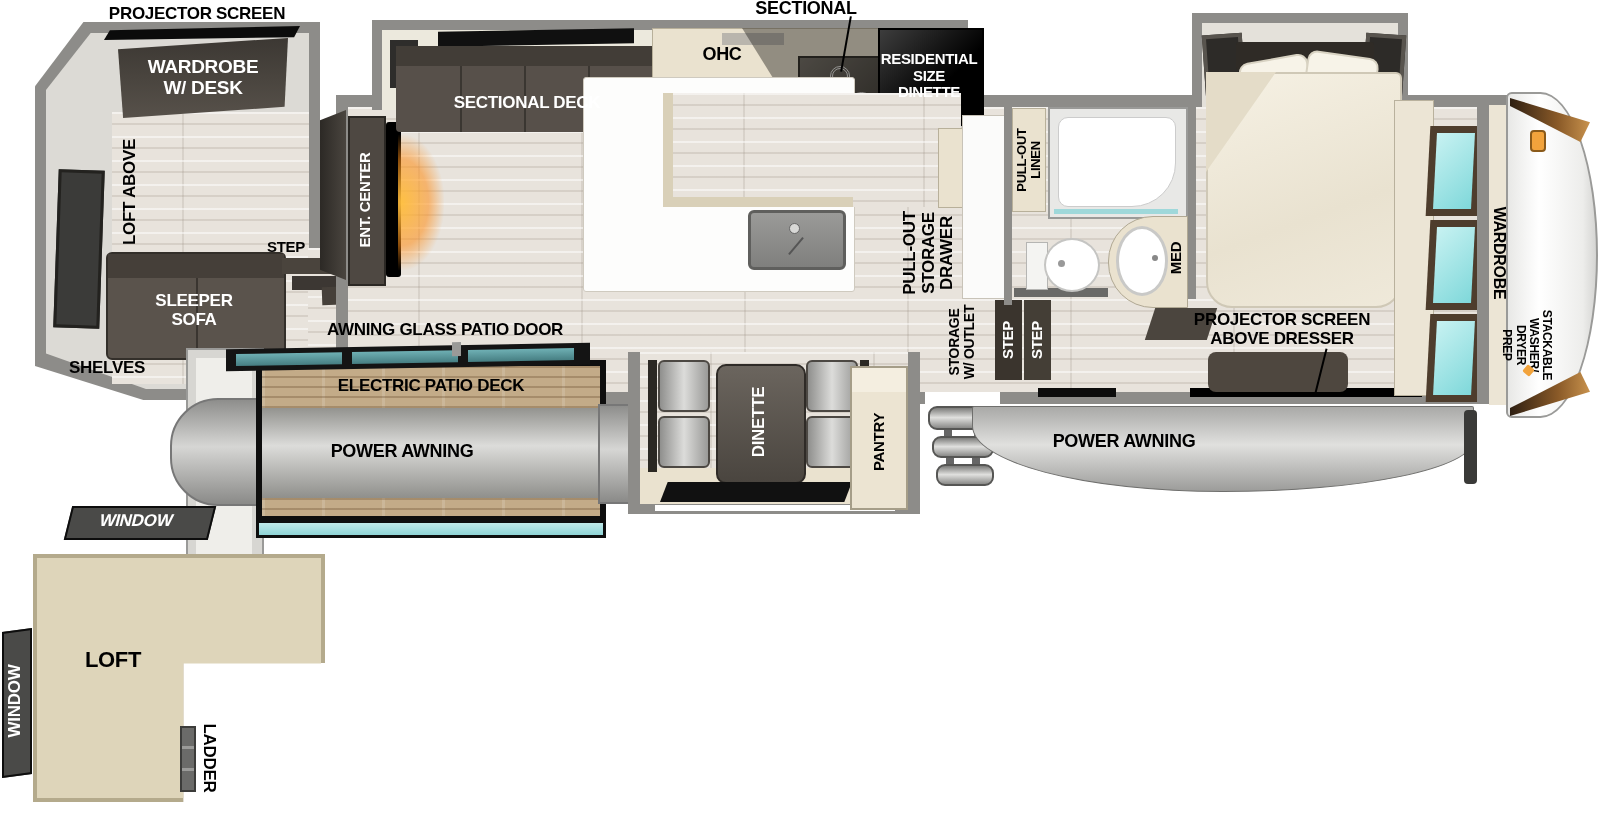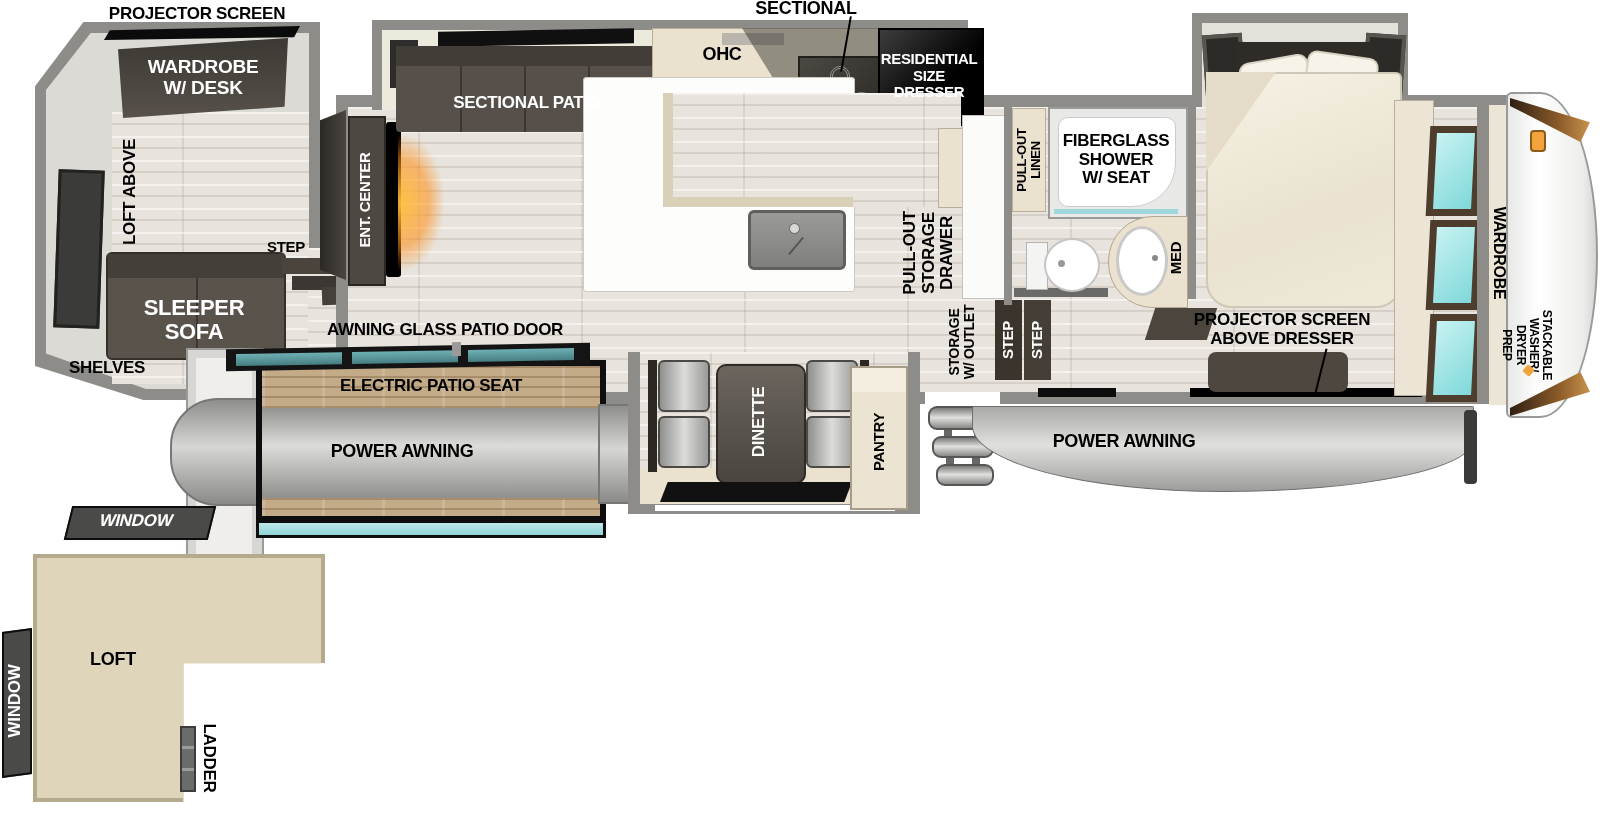--- a/index.html
+++ b/index.html
@@ -208,56 +208,53 @@
   <div class="a" style="left:180px;top:726px;width:16px;height:66px;background:#6b6b69;border:2px solid #3c3c3a;box-sizing:border-box">
     <div class="a" style="left:0;top:18px;width:12px;height:3px;background:#9b9b99"></div>
     <div class="a" style="left:0;top:40px;width:12px;height:3px;background:#9b9b99"></div>
   </div>
   <div class="a" style="left:2px;top:630px;width:26px;height:142px;background:#4a4a48;border:2px solid #0d0d0d;transform:skewY(-8deg)"></div>
 
   <div class="lbl ctr nw" style="left:197px;top:14px">PROJECTOR SCREEN</div>
   <div class="lbl ctr w" style="left:203px;top:78px;font-size:19px">WARDROBE
 W/ DESK</div>
   <div class="lbl ccw nw" style="left:130px;top:192px">LOFT ABOVE</div>
-  <div class="lbl ctr w" style="left:194px;top:320px;font-size:22px">SLEEPER
+  <div class="lbl ctr w" style="left:194px;top:311px;font-size:17px">SLEEPER
 SOFA</div>
   <div class="lbl ctr nw" style="left:107px;top:368px">SHELVES</div>
   <div class="lbl ctr nw" style="left:286px;top:247px;font-size:15px">STEP</div>
   <div class="lbl ccw nw w" style="left:365px;top:200px;font-size:15px">ENT. CENTER</div>
-  <div class="lbl ctr nw w" style="left:527px;top:103px">SECTIONAL PATIO</div>
+  <div class="lbl ctr nw w" style="left:527px;top:103px">SECTIONAL DECK</div>
   <div class="lbl ctr nw" style="left:722px;top:55px;font-size:18px">OHC</div>
   <div class="lbl ctr nw" style="left:806px;top:9px;font-size:18px">SECTIONAL</div>
   <div class="lbl ctr w" style="left:929px;top:76px;font-size:15px">RESIDENTIAL
 SIZE
-DRESSER</div>
+DINETTE</div>
   <div class="lbl ccw" style="left:929px;top:253px">PULL-OUT
 STORAGE
 DRAWER</div>
   <div class="lbl ctr nw" style="left:445px;top:330px">AWNING GLASS PATIO DOOR</div>
-  <div class="lbl ctr nw" style="left:431px;top:386px">ELECTRIC PATIO SEAT</div>
+  <div class="lbl ctr nw" style="left:431px;top:386px">ELECTRIC PATIO DECK</div>
   <div class="lbl ctr nw" style="left:402px;top:452px;font-size:18px">POWER AWNING</div>
   <div class="lbl ccw nw w" style="left:759px;top:422px">DINETTE</div>
   <div class="lbl ccw nw" style="left:879px;top:442px;font-size:15px">PANTRY</div>
   <div class="lbl ccw" style="left:962px;top:342px;font-size:14px">STORAGE
 W/ OUTLET</div>
   <div class="lbl ccw nw w" style="left:1008px;top:340px;font-size:15px">STEP</div>
   <div class="lbl ccw nw w" style="left:1037px;top:340px;font-size:15px">STEP</div>
   <div class="lbl ccw" style="left:1029px;top:160px;font-size:13px">PULL-OUT
 LINEN</div>
-  <div class="lbl ctr" style="left:1116px;top:160px">FIBERGLASS
-SHOWER
-W/ SEAT</div>
   <div class="lbl ccw nw" style="left:1176px;top:258px;font-size:15px">MED</div>
   <div class="lbl ctr" style="left:1282px;top:330px">PROJECTOR SCREEN
 ABOVE DRESSER</div>
   <div class="lbl cw nw" style="left:1499px;top:253px;font-size:16px">WARDROBE</div>
   <div class="lbl cw" style="left:1527px;top:345px;font-size:12px">STACKABLE
 WASHER/
 DRYER
 PREP</div>
   <div class="a" style="left:1524px;top:366px;width:9px;height:9px;background:#f2a33c;border-radius:2px;transform:rotate(40deg)"></div>
   <div class="lbl ctr nw" style="left:1124px;top:442px;font-size:18px">POWER AWNING</div>
   <div class="lbl ctr nw w" style="left:136px;top:521px;transform:translate(-50%,-50%) skewX(-14deg)">WINDOW</div>
   <div class="lbl ccw nw w" style="left:15px;top:701px">WINDOW</div>
-  <div class="lbl ctr nw" style="left:113px;top:660px;font-size:18px">LOFT</div>
+  <div class="lbl ctr nw" style="left:113px;top:660px;font-size:22px">LOFT</div>
   <div class="lbl cw nw" style="left:209px;top:758px">LADDER</div>
 
 </div>
 
 </body></html>

